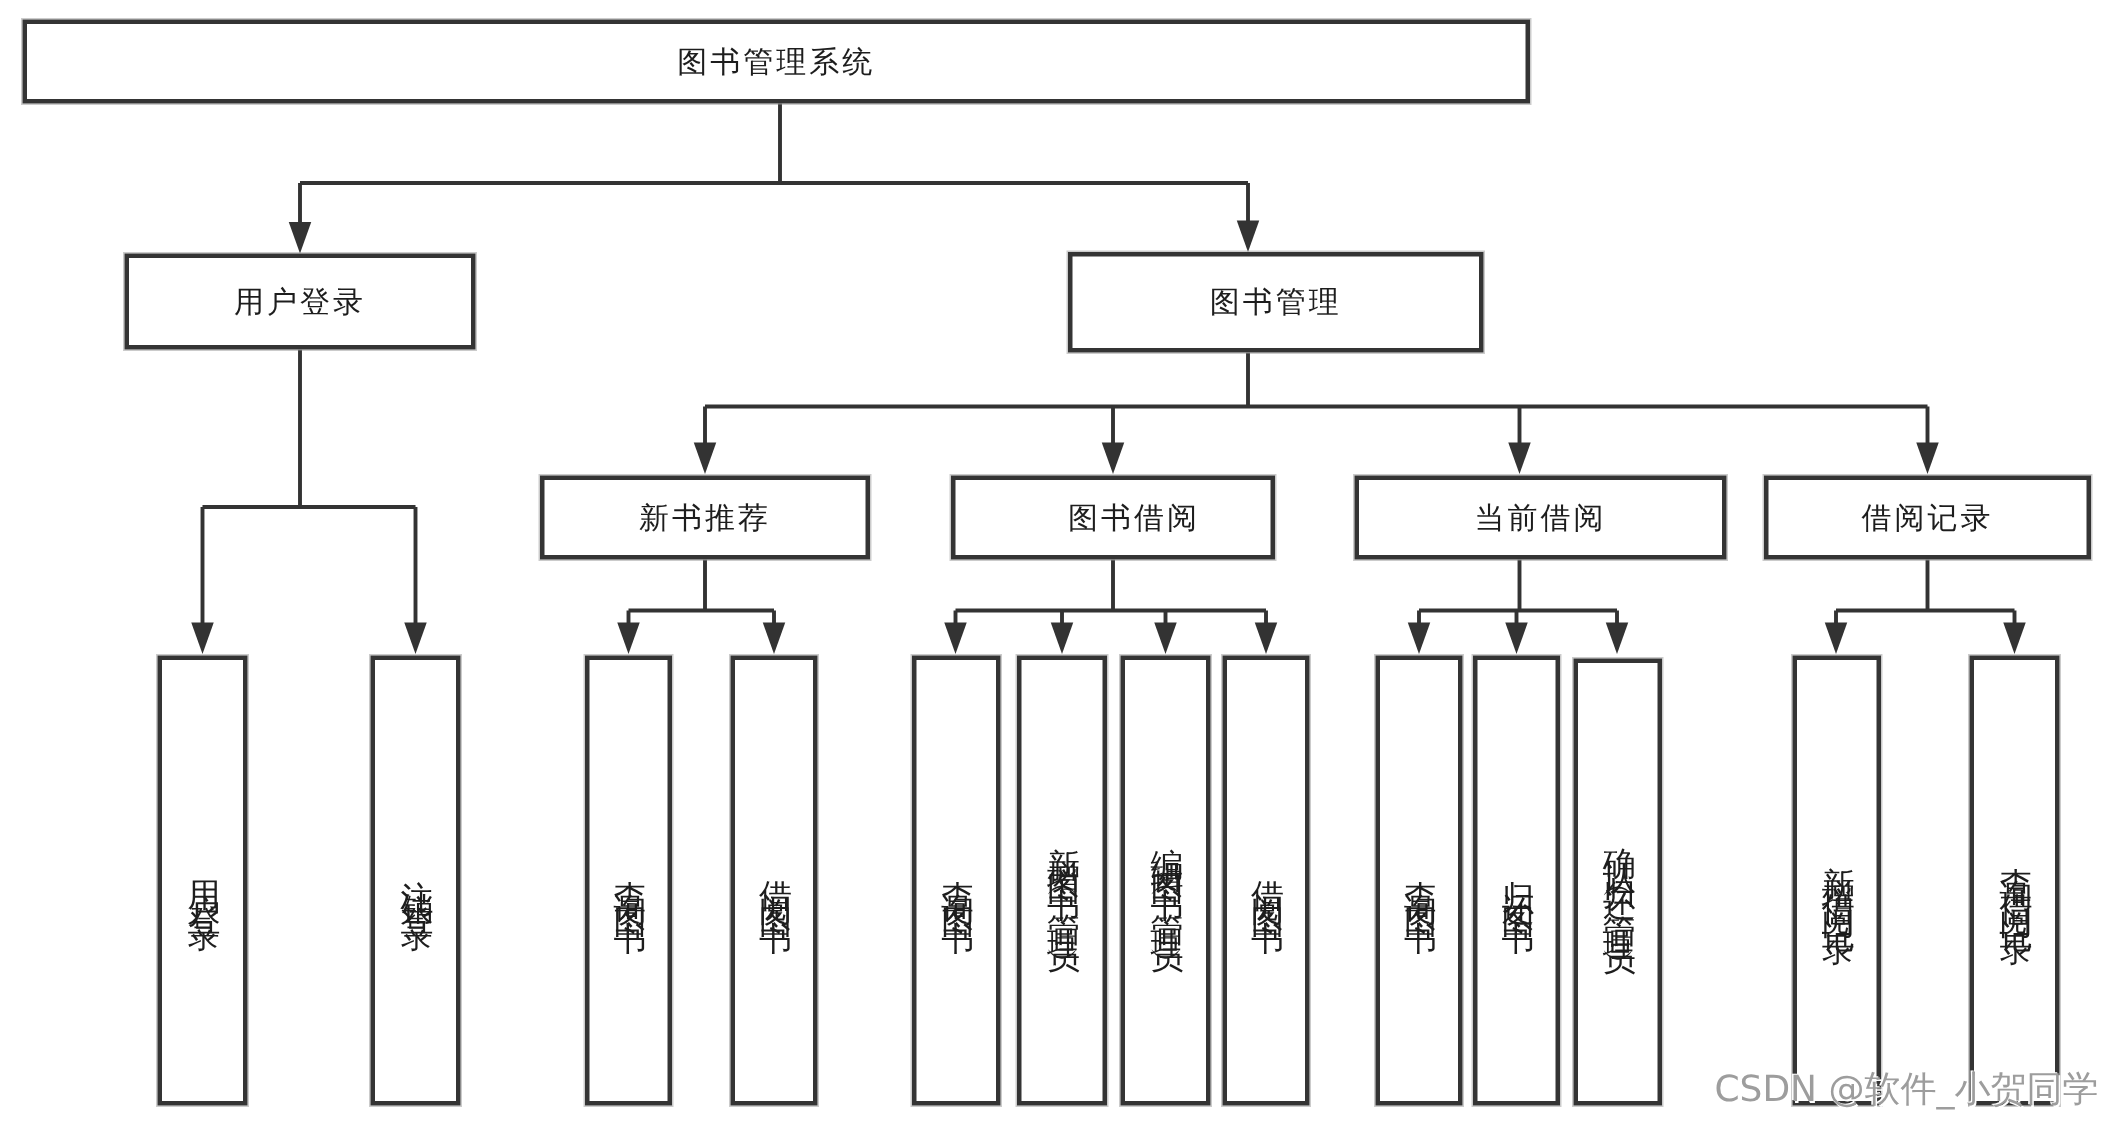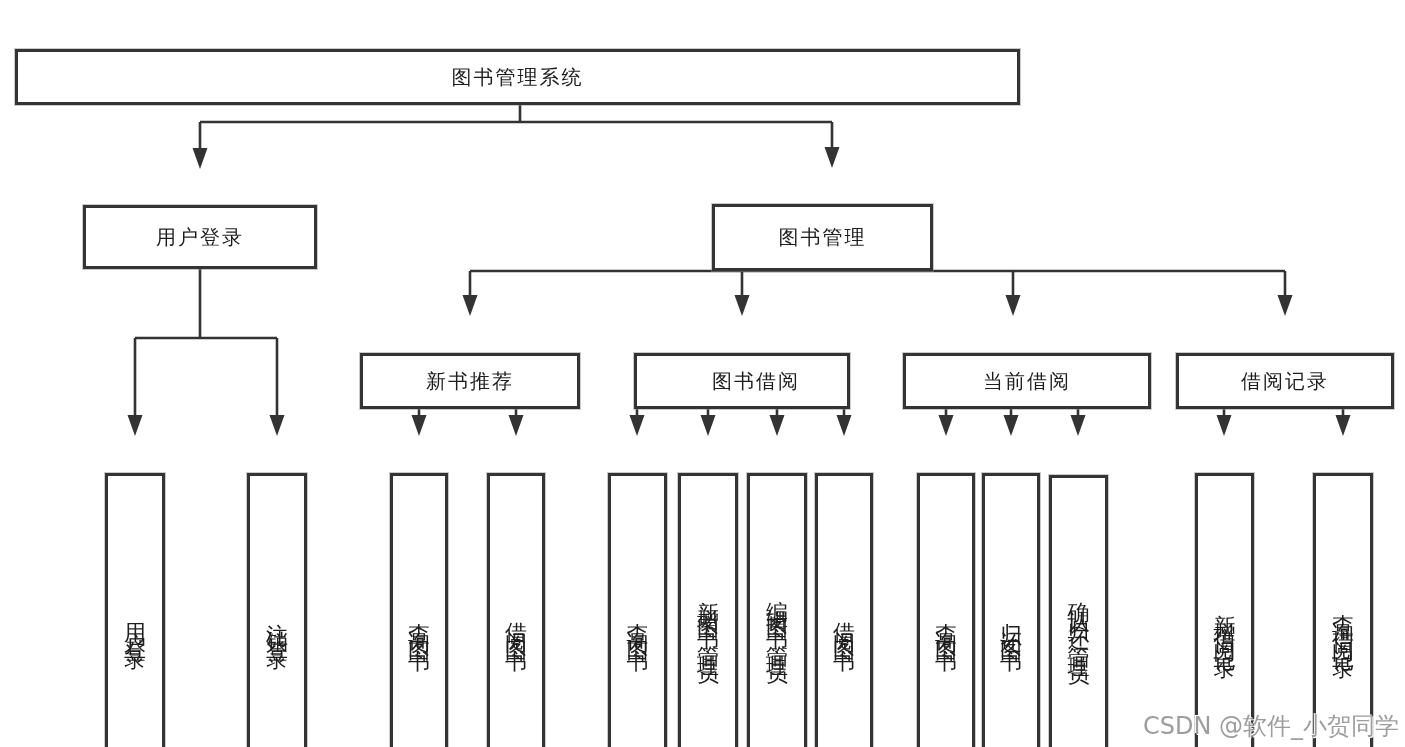--- a/index.html
+++ b/index.html
@@ -26,21 +26,20 @@
   .box {
     position: absolute;
     background: #ffffff;
     border: 3px solid #343434;
     box-shadow: 0 0 0 1px rgba(140,140,140,0.45);
     box-sizing: border-box;
     display: flex;
     align-items: center;
     justify-content: center;
     color: #1d1d1d;
-    margin-top: 36px;
   }
   .box.h {
     font-size: 20px;
     letter-spacing: 2px;
     white-space: nowrap;
   }
   .box.v {
     writing-mode: vertical-rl;
     text-orientation: mixed;
     font-size: 22px;
@@ -133,21 +132,21 @@
       <polygon points="1078,436 1070.5,415 1085.5,415"></polygon>
 
       <polygon points="1224,436 1216.5,415 1231.5,415"></polygon>
       <polygon points="1343,436 1335.5,415 1350.5,415"></polygon>
     </g>
   </svg>
 
   <div class="box h" style="left:15px; top:13px; width:1005px; height:56px;">图书管理系统</div>
 
   <div class="box h" style="left:83px; top:169px; width:234px; height:64px;">用户登录</div>
-  <div class="box h" style="left:712px; top:168px; width:221px; height:67px;">图书管理</div>
+  <div class="box h" style="left:712px; top:168px; width:277px; height:67px;">图书管理</div>
 
   <div class="box h" style="left:360px; top:317px; width:220px; height:56px;">新书推荐</div>
   <div class="box h" style="left:634px; top:317px; width:216px; height:56px;padding-left:28px;">图书借阅</div>
   <div class="box h" style="left:903px; top:317px; width:248px; height:56px;">当前借阅</div>
   <div class="box h" style="left:1176px; top:317px; width:218px; height:56px;">借阅记录</div>
 
   <div class="box v" style="left:105px; top:437px; width:60px; height:300px;">用户登录</div>
   <div class="box v" style="left:247px; top:437px; width:60px; height:300px;">注销登录</div>
 
   <div class="box v" style="left:390px; top:437px; width:58px; height:300px;">查询图书</div>

